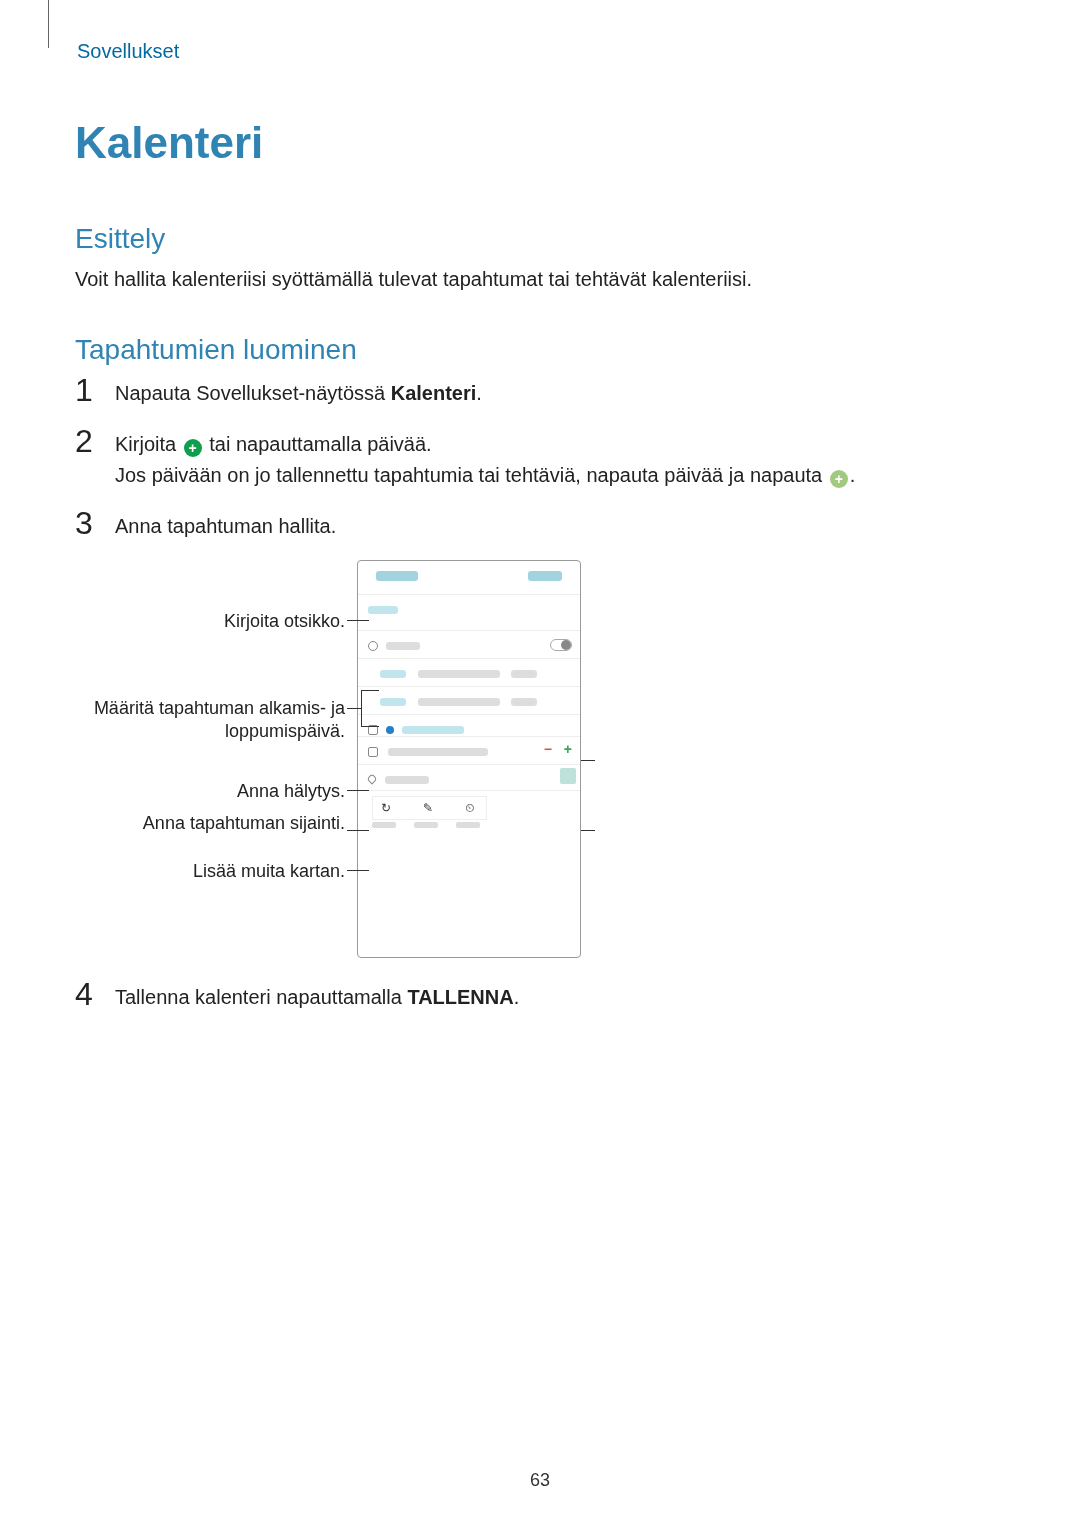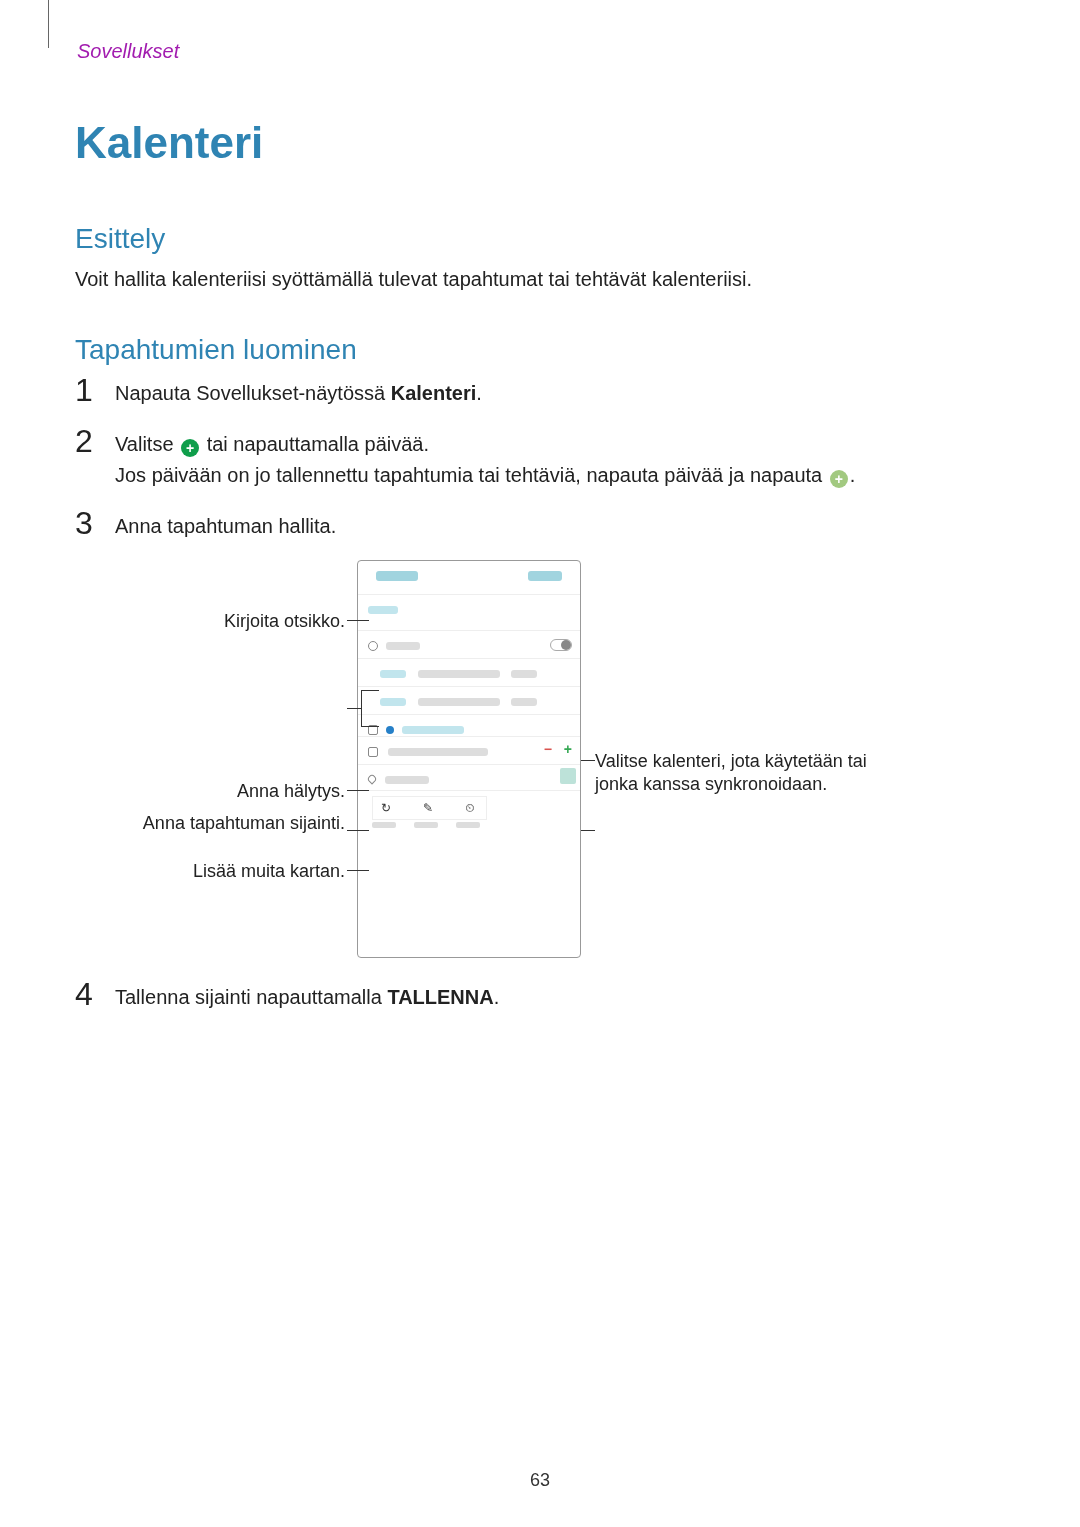--- a/index.html
+++ b/index.html
@@ -15,24 +15,23 @@
     .left-rule {
       position: absolute;
       left: 48px;
       top: 0;
       width: 0;
       height: 48px;
       border-left: 1px solid #666;
     }
     .header-bar {
       font-size: 20px;
-      color: #a21caf;
+      color: #0369a1;
       margin-bottom: 55px;
       margin-left: 2px;
-      font-style: italic;
     }
     .heading-main {
       font-size: 44px;
       font-weight: bold;
       color: #2f84b3;
       margin-bottom: 55px;
     }
     .heading-sub {
       font-size: 28px;
       font-weight: normal;
@@ -253,21 +252,21 @@
 <ul class="step-list">
   <li>
     <div class="step-num">1</div>
     <div class="step-body">
       <span>Napauta Sovellukset-näytössä </span><span class="bold">Kalenteri</span><span>.</span>
     </div>
   </li>
   <li>
     <div class="step-num">2</div>
     <div class="step-body">
-      <span>Valitse </span><span class="plus-badge">+</span><span> tai napauttamalla päivää.</span><br>
+      <span>Kirjoita </span><span class="plus-badge">+</span><span> tai napauttamalla päivää.</span><br>
       <span>Jos päivään on jo tallennettu tapahtumia tai tehtäviä, napauta päivää ja napauta </span><span class="plus-badge light">+</span><span>.</span>
     </div>
   </li>
   <li>
     <div class="step-num">3</div>
     <div class="step-body">Anna tapahtuman hallita.</div>
   </li>
 </ul>
 
 <div class="figure-area">
@@ -322,42 +321,42 @@
         <span></span>
         <span></span>
         <span></span>
       </div>
     </div>
   </div>
 
   <div class="callout left" style="top:50px;left:10px">Kirjoita otsikko.</div>
   <div class="line" style="top:60px;left:272px;width:22px"></div>
 
+  <div class="callout left" style="top:137px;left:10px">Määritä tapahtuman alkamis- ja loppumispäivä.</div>
   <div class="line" style="top:148px;left:272px;width:14px"></div>
   <div class="vline" style="top:130px;left:286px;height:36px"></div>
   <div class="line" style="top:130px;left:286px;width:18px"></div>
   <div class="line" style="top:166px;left:286px;width:18px"></div>
 
   <div class="callout left" style="top:220px;left:10px">Anna hälytys.</div>
   <div class="line" style="top:230px;left:272px;width:22px"></div>
 
   <div class="callout left" style="top:252px;left:10px">Anna tapahtuman sijainti.</div>
   <div class="line" style="top:270px;left:272px;width:22px"></div>
 
   <div class="callout left" style="top:300px;left:10px">Lisää muita kartan.</div>
   <div class="line" style="top:310px;left:272px;width:22px"></div>
 
-  <div class="callout right" style="top:190px">Valitse kalenteri, jota käytetään tai jonka kanssa synkronoidaan.</div>
   <div class="line" style="top:200px;left:506px;width:14px"></div>
 
   <div class="line" style="top:270px;left:506px;width:14px"></div>
 </div>
 
 <ul class="step-list">
   <li>
     <div class="step-num">4</div>
     <div class="step-body">
-      <span>Tallenna sijainti napauttamalla </span><span class="bold">TALLENNA</span><span>.</span>
+      <span>Tallenna kalenteri napauttamalla </span><span class="bold">TALLENNA</span><span>.</span>
     </div>
   </li>
 </ul>
 
 <div class="page-num">63</div>
 
 </body></html>

